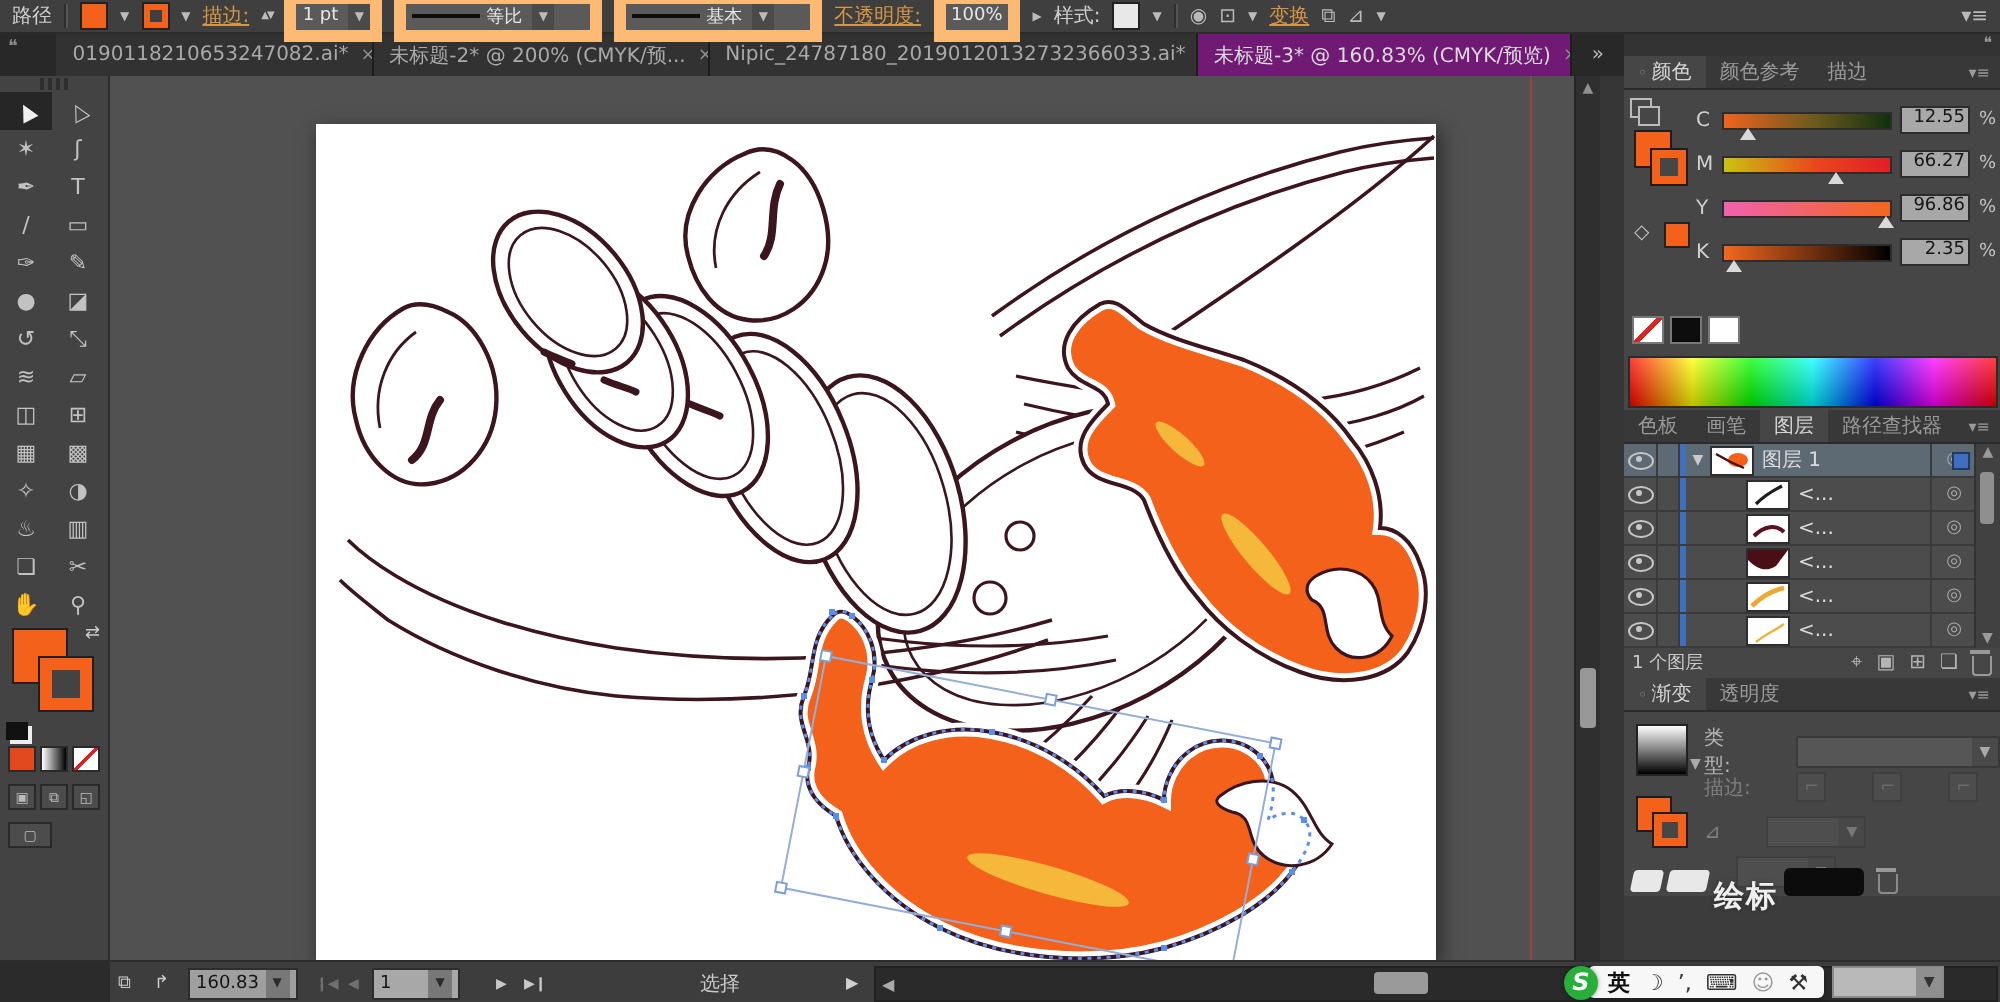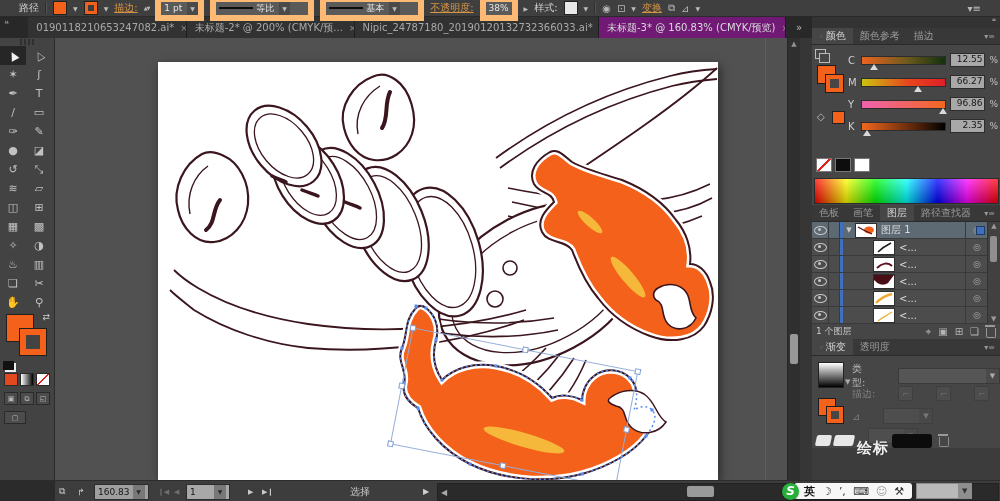--- a/index.html
+++ b/index.html
@@ -1,20 +1,20 @@
 <!DOCTYPE html>
 <html><head>
 <meta charset="utf-8">
 <style>
   html,body{margin:0;padding:0;width:1000px;height:501px;overflow:hidden;background:#3e3e3e;
     font-family:"DejaVu Sans","Liberation Sans",sans-serif;-webkit-font-smoothing:antialiased;}
   .abs{position:absolute;}
   
   #control-bar{left:0;top:0;width:1000px;height:17px;background:#3f3f3f;border-bottom:1px solid #2a2a2a;
-    display:flex;align-items:center;gap:6px;padding:0 19px;box-sizing:border-box;font-size:10px;color:#cfcfcf;z-index:20;}
+    display:flex;align-items:center;gap:6px;padding:0 6px;box-sizing:border-box;font-size:10px;color:#cfcfcf;z-index:20;}
   .cb-sep{width:1px;height:12px;background:#2e2e2e;border-right:1px solid #555;}
   .swatch{width:12px;height:12px;background:#f4611b;border:1px solid #222;display:inline-block;}
   .swatch.stroke{background:#3f3f3f;box-shadow:inset 0 0 0 3px #f4611b;}
   .swatch.empty{background:#e8e8e8;}
   .dd{font-size:6px;color:#bbb;}
   .link{color:#d79544;text-decoration:underline;}
   .field{background:#5a5a5a;border:6px solid #fdba74;color:#e6e6e6;height:13px;display:inline-flex;
     align-items:center;padding:0 3px;font-size:9px;gap:3px;}
   .field .ddbox{background:#4a4a4a;margin:0 -3px 0 2px;height:13px;width:11px;display:flex;align-items:center;justify-content:center;}
   .lineprev{display:inline-block;width:34px;height:2px;background:#0d0d0d;}
@@ -167,21 +167,21 @@
   </span>
   <span class="field" style="width:86px;">
     <span class="lineprev"></span>
     <span>基本</span>
     <span class="ddbox">
         <span class="dd">▼</span>
       </span>
   </span>
   <span class="link">不透明度:</span>
   <span class="field">
-    <span>38%</span>
+    <span>100%</span>
   </span>
   <span class="dd">▶</span>
   <span>样式:</span>
   <span class="swatch empty"></span>
   <span class="dd">▼</span>
   <span class="cb-sep"></span>
   <span class="cbicon">◉</span>
   <span class="cbicon">⊡</span>
   <span class="dd">▼</span>
   <span class="link">变换</span>

